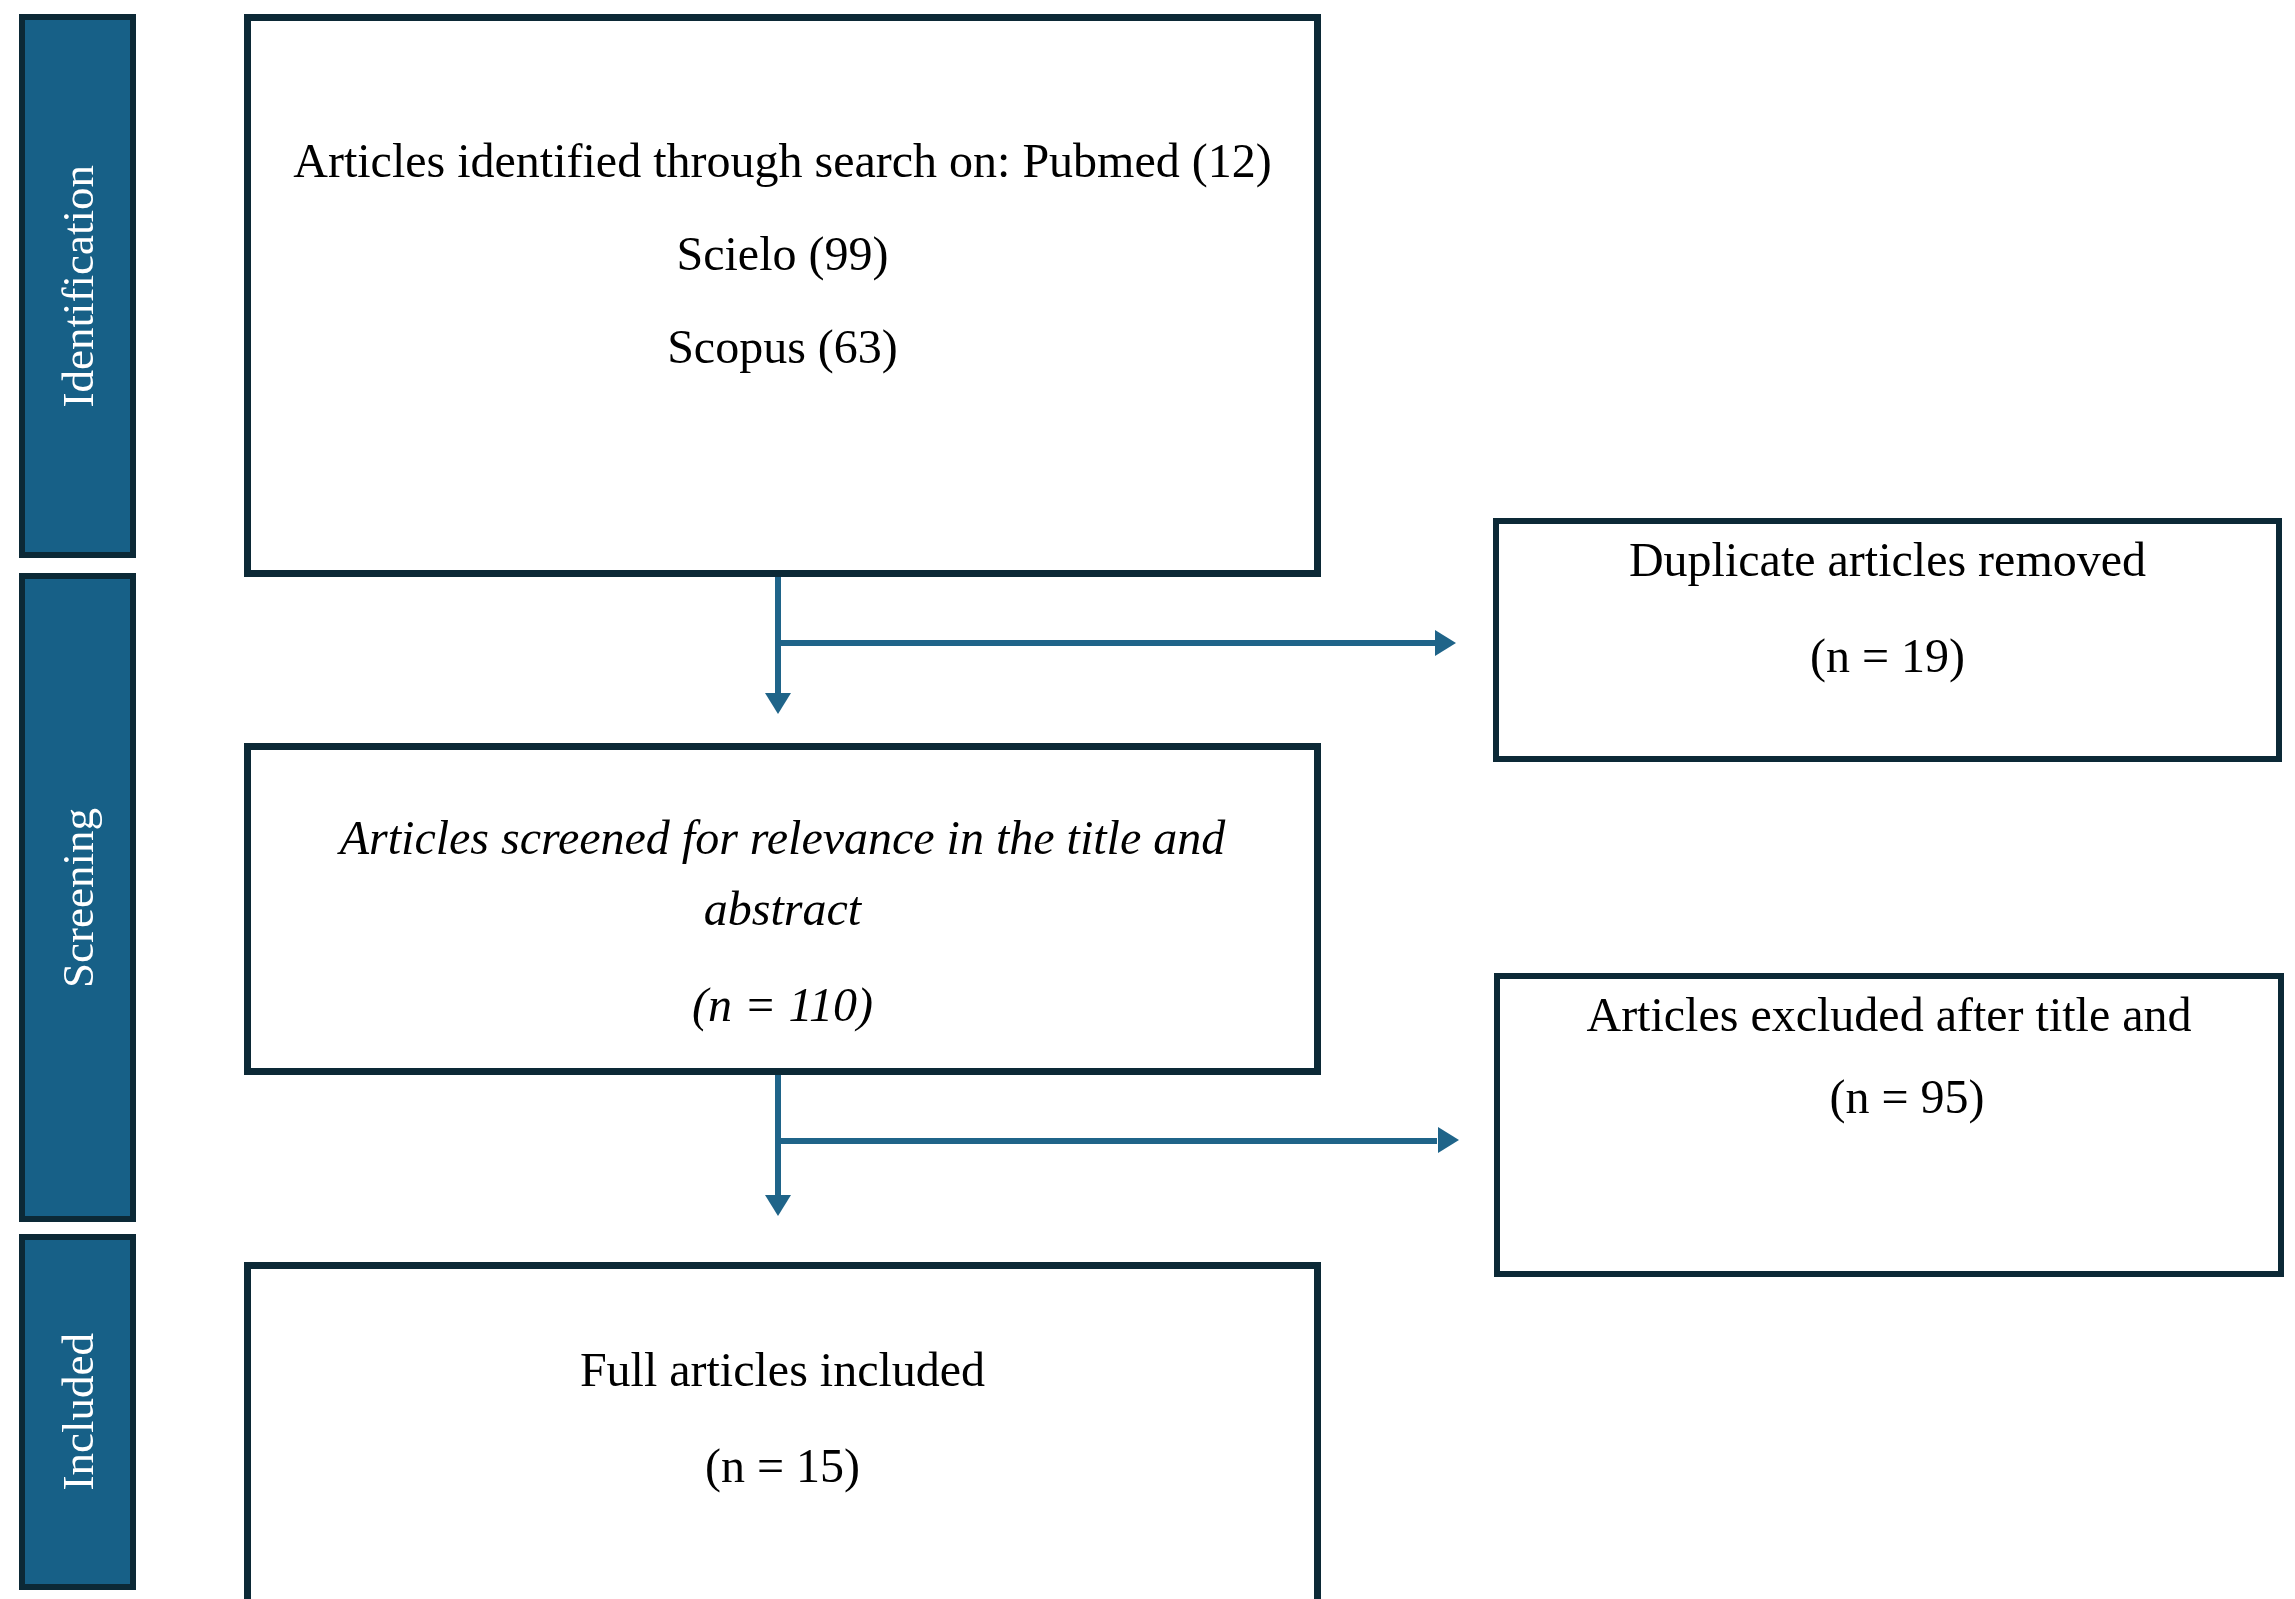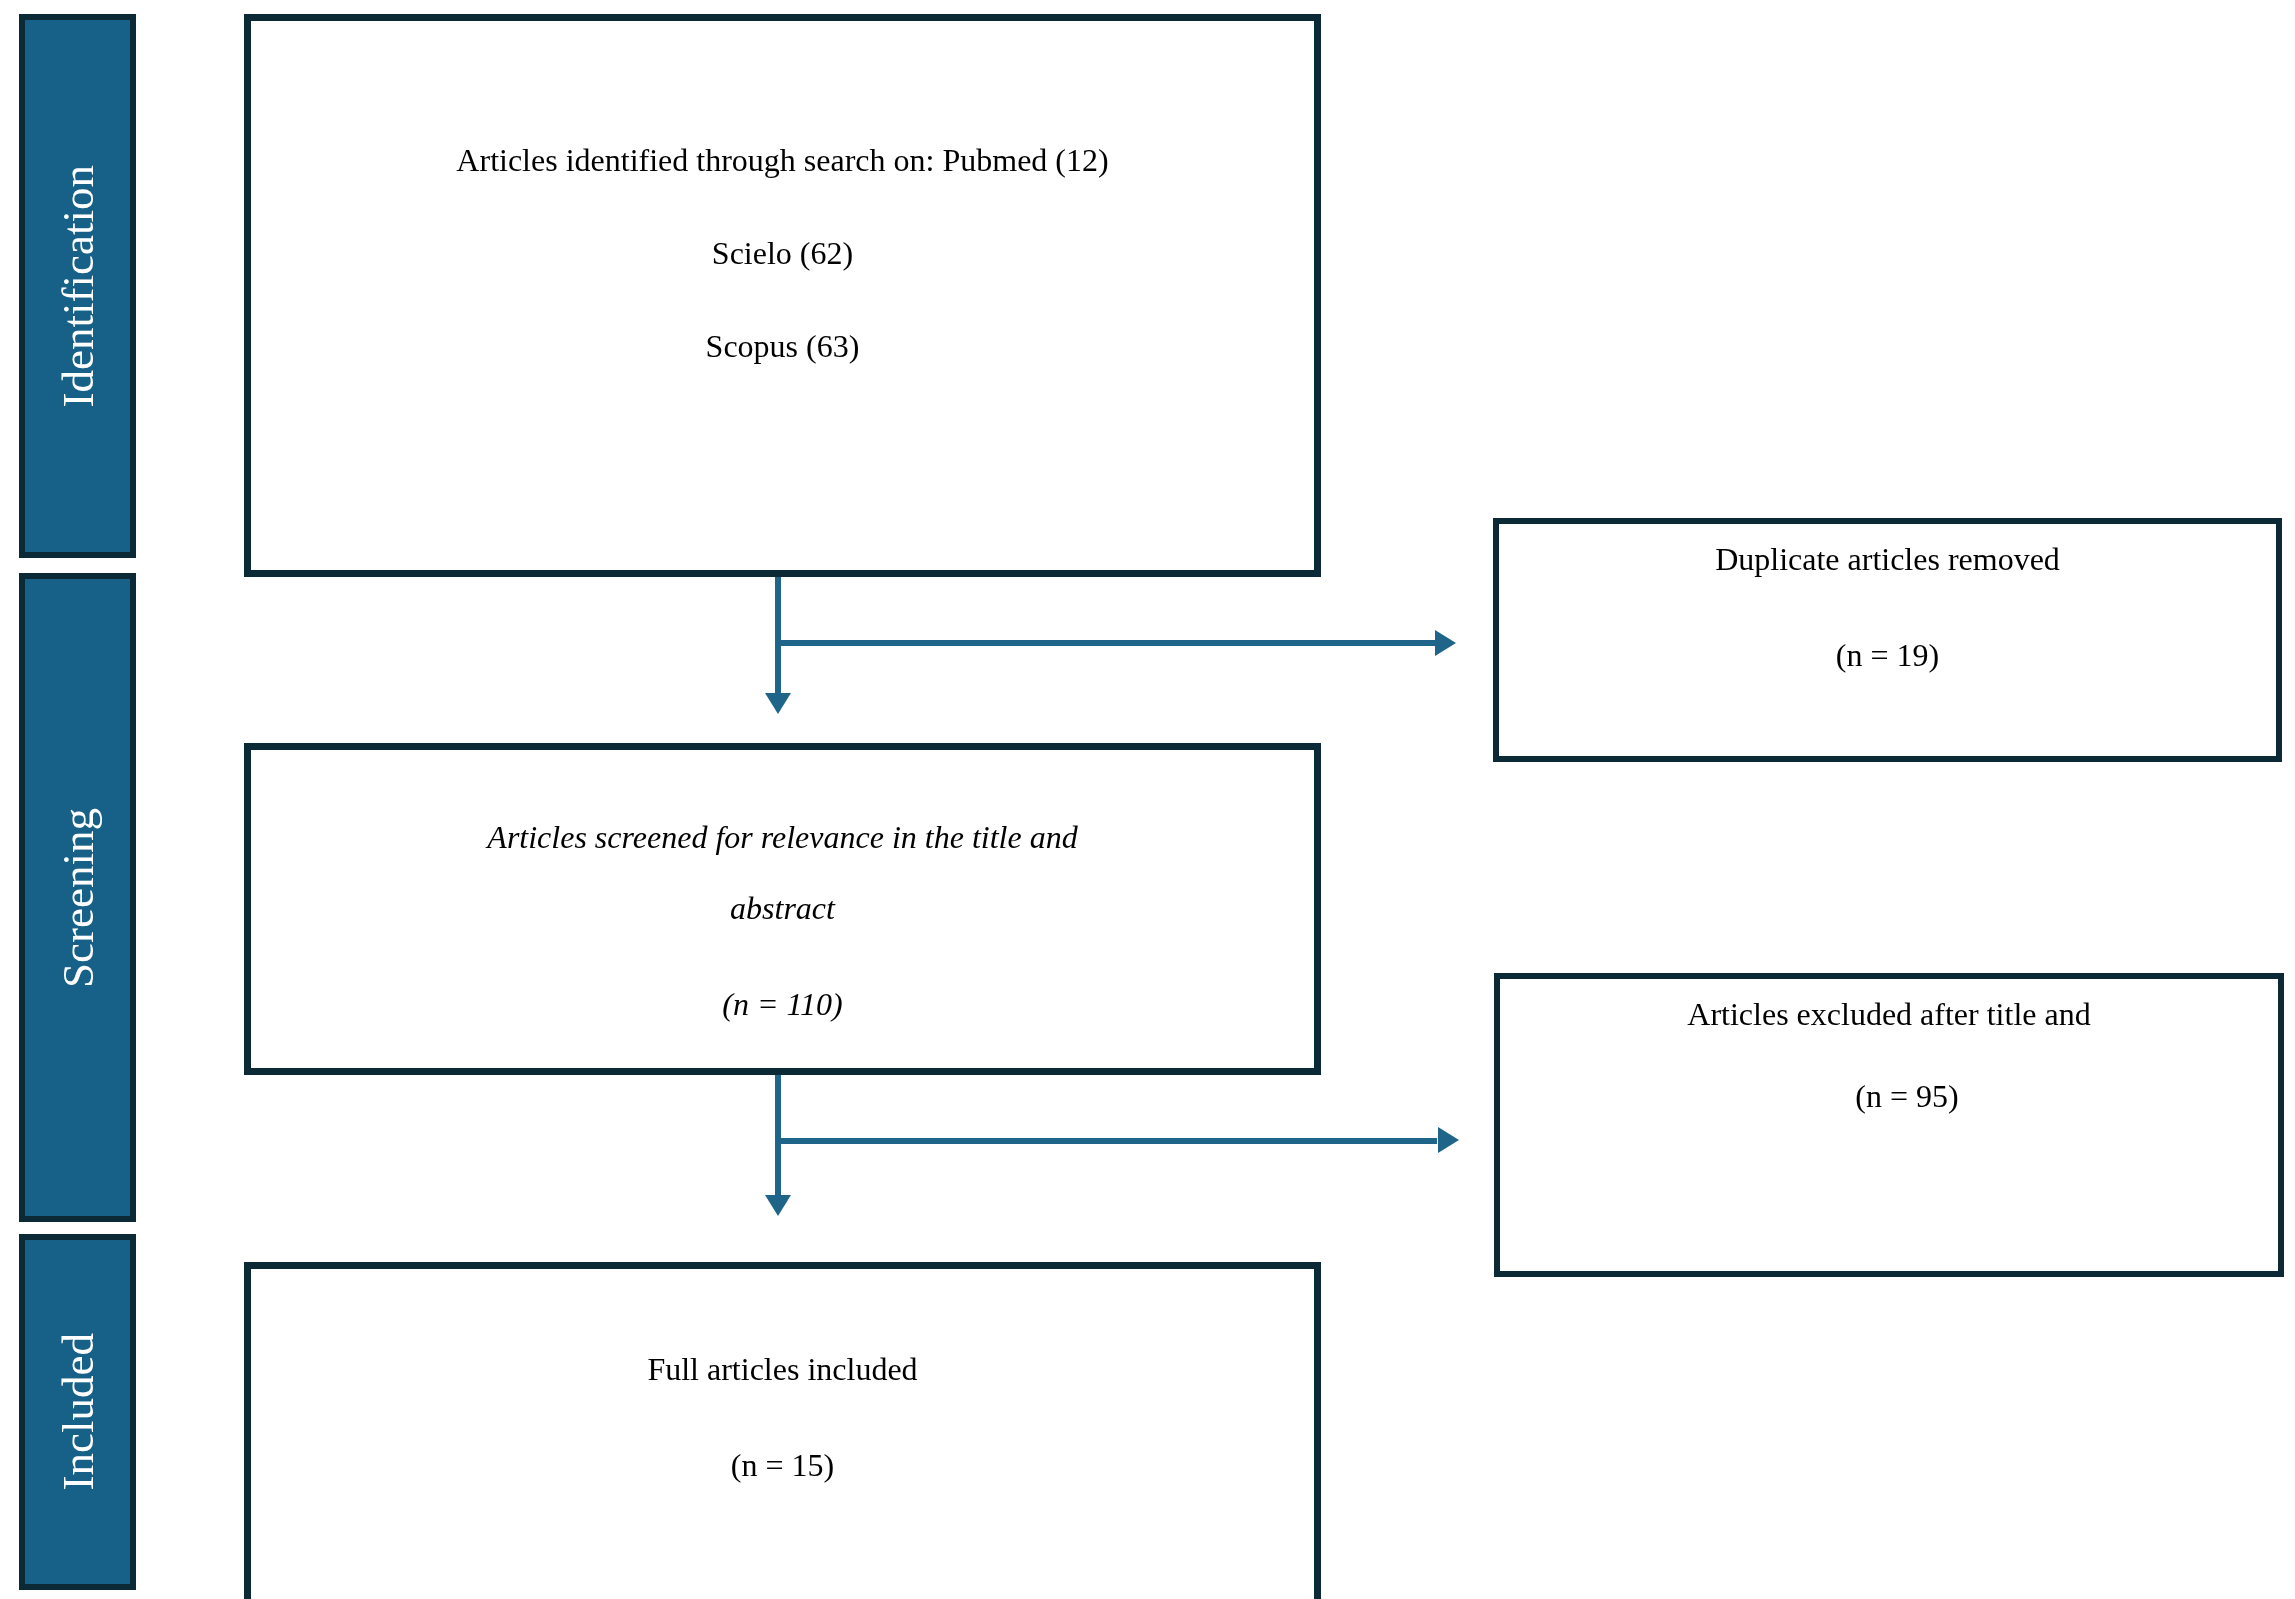--- a/index.html
+++ b/index.html
@@ -37,21 +37,21 @@
   .stage.screening{top:573px;height:649px;}
   .stage.included{top:1234px;height:356px;}
 
   
   .fbox{
     position:absolute;
     background:var(--boxbg);
     box-sizing:border-box;
     display:flex;flex-direction:column;align-items:center;
     text-align:right;
-    font-size:32px;
+    font-size:48px;
   }
   .fbox .line{line-height:71px;white-space:nowrap;}
   .fbox .count{line-height:71px;margin-top:25px;white-space:nowrap;}
 
   .box-identified{
     left:244px;top:14px;width:1077px;height:563px;
     border:7px solid var(--navy);
     padding-top:93px;
   }
   .box-identified .line{line-height:93px;}
@@ -110,21 +110,21 @@
   </div>
   <div class="stage screening">
     <span>Screening</span>
   </div>
   <div class="stage included">
     <span>Included</span>
   </div>
 
   <div class="fbox box-identified">
     <div class="line">Articles identified through search on: Pubmed (12)</div>
-    <div class="line">Scielo (62)</div>
+    <div class="line">Scielo (99)</div>
     <div class="line">Scopus (63)</div>
   </div>
 
   <div class="fbox box-screened">
     <div class="line">Articles screened for relevance in the title and</div>
     <div class="line">abstract</div>
     <div class="count">(n = 110)</div>
   </div>
 
   <div class="fbox box-full-included">

